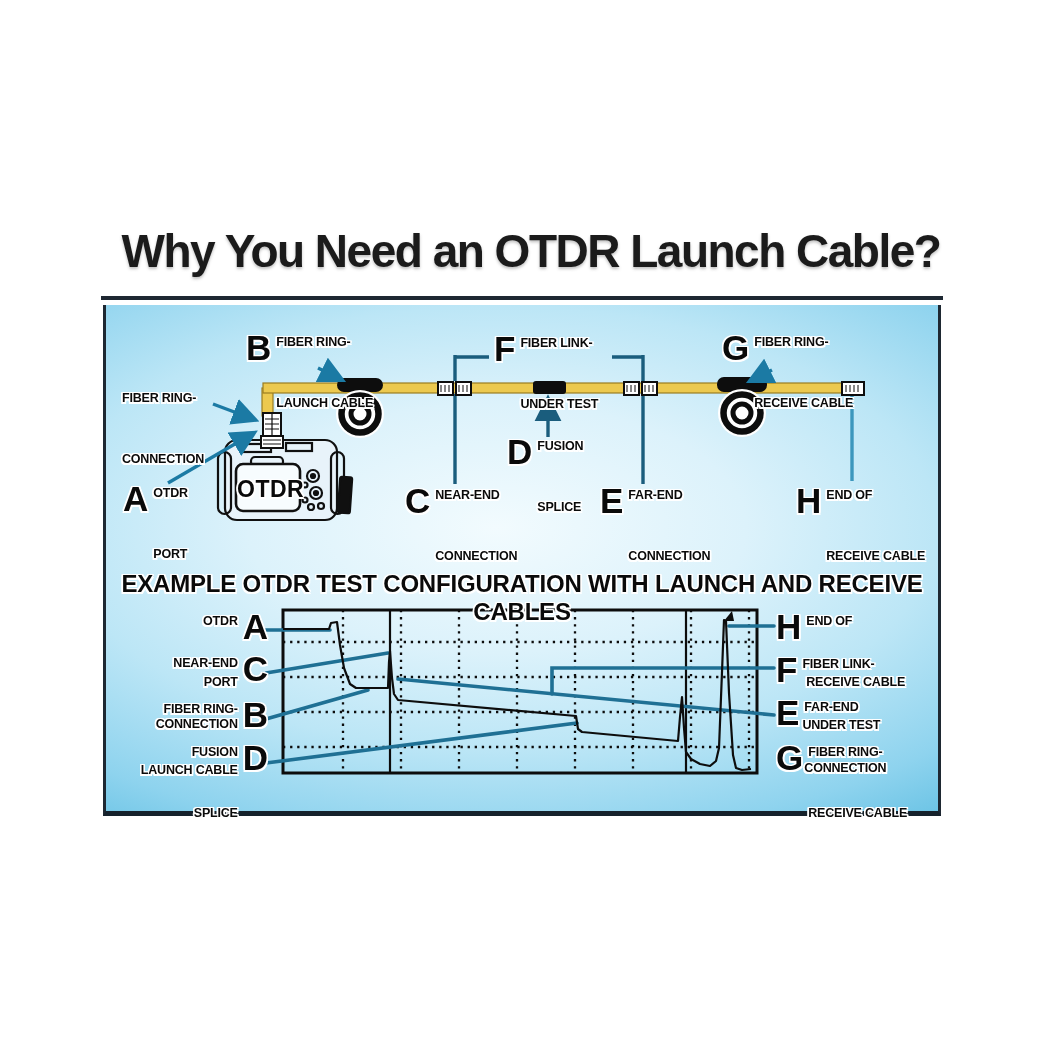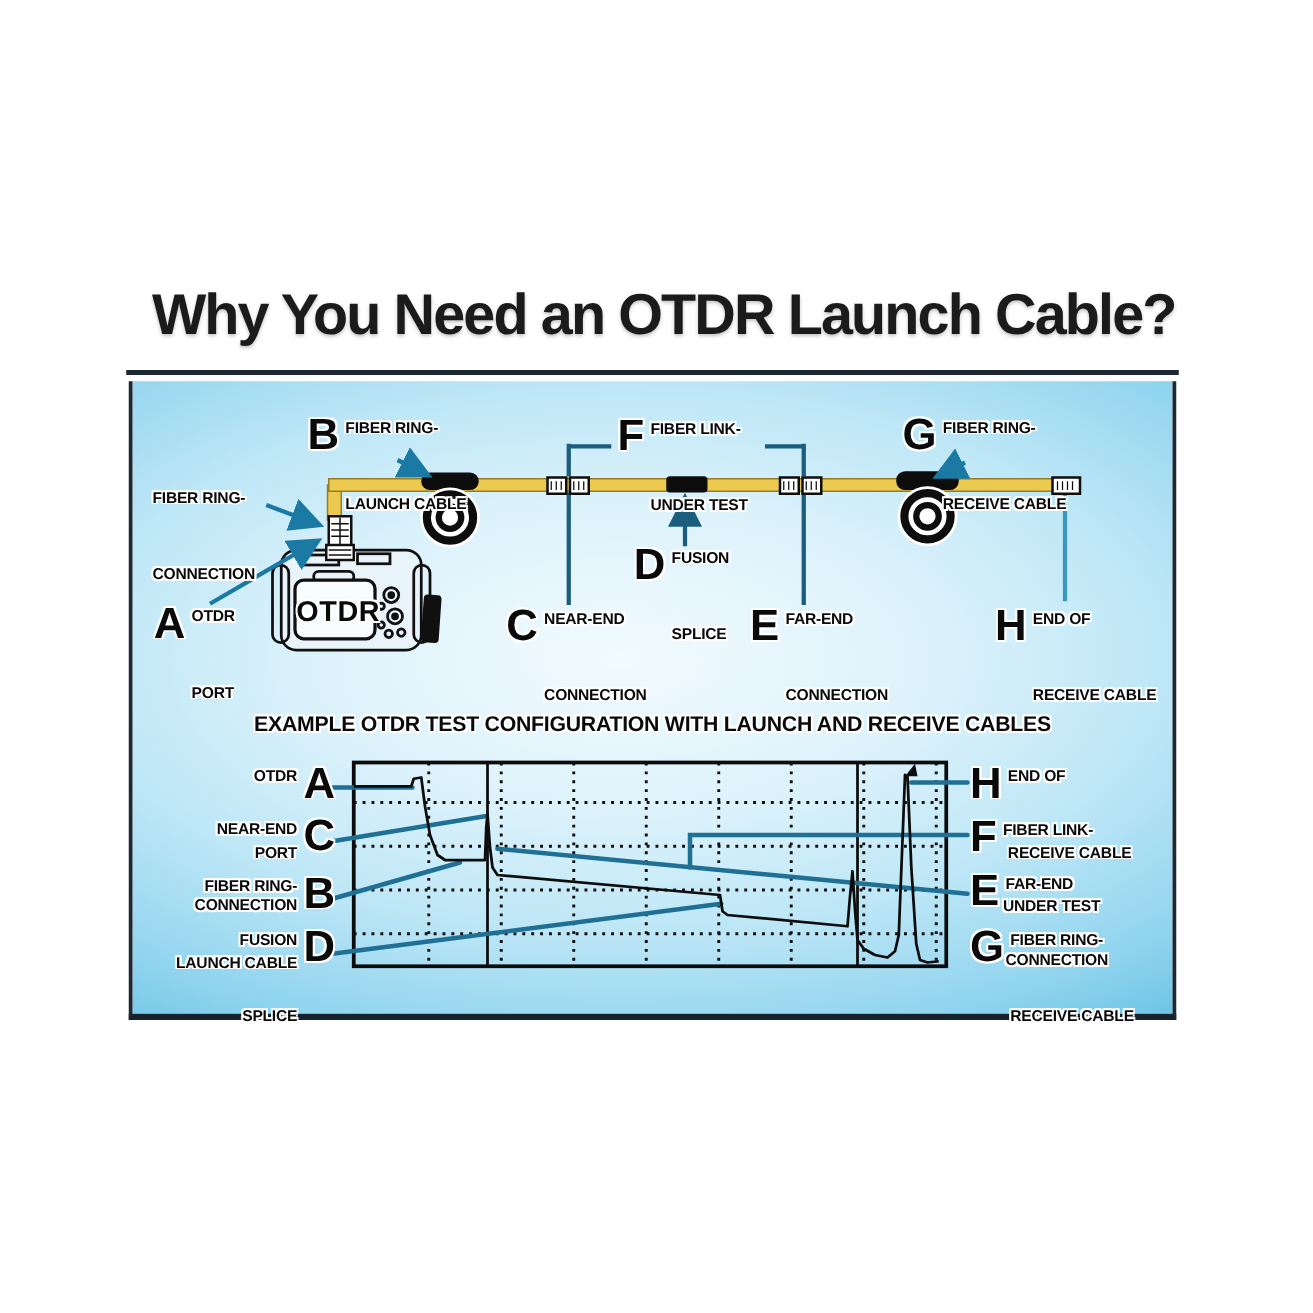--- a/index.html
+++ b/index.html
@@ -9,21 +9,21 @@
          font-size:46px;font-weight:bold;letter-spacing:-1.5px;color:#1b1b1b;
          text-shadow:0 2px 3px rgba(80,80,80,.35);z-index:3;}
   .rule{position:absolute;left:101px;top:296px;width:842px;height:4px;background:#1e2832;z-index:3;}
   .panel{position:absolute;left:103px;top:305px;width:838px;height:511px;box-sizing:border-box;
          border-left:3px solid #1e2832;border-right:3px solid #1e2832;border-bottom:5px solid #16222c;
          background:radial-gradient(115% 95% at 47% 44%,
             #f2fbfe 0%, #dcf2fb 26%, #bce6f6 46%, #8ed3ee 65%, #4fb7de 84%, #2ba5d6 100%);
          z-index:1;}
   #art{position:absolute;left:0;top:0;width:1050px;height:1050px;z-index:2;}
   .subtitle{position:absolute;top:570px;left:103px;width:838px;text-align:center;
-            font-size:17px;font-weight:bold;letter-spacing:-0.2px;color:#0a0a0a;z-index:3;}
+            font-size:24px;font-weight:bold;letter-spacing:-0.2px;color:#0a0a0a;z-index:3;}
   .halo, .subtitle, .lbl .big, .lbl .txt span, .screen-text{
       text-shadow:-1.5px -1.5px 0 #fff, 1.5px -1.5px 0 #fff, -1.5px 1.5px 0 #fff, 1.5px 1.5px 0 #fff,
                   -1.5px 0 0 #fff, 1.5px 0 0 #fff, 0 -1.5px 0 #fff, 0 1.5px 0 #fff;}
   .lbl{position:absolute;display:flex;gap:5px;align-items:flex-start;z-index:3;color:#0a0a0a;}
   .lbl .big{font-size:35px;font-weight:900;line-height:27px;}
   .lbl .txt{display:flex;flex-direction:column;font-size:12.5px;font-weight:bold;
             line-height:13px;letter-spacing:-0.2px;padding-top:2px;white-space:nowrap;gap:48px;}
   .lbl.r .txt{align-items:flex-end;text-align:right;}
   .lbl.r{justify-content:flex-end;}
   .screen-text{position:absolute;left:237px;top:476px;width:64px;text-align:center;

